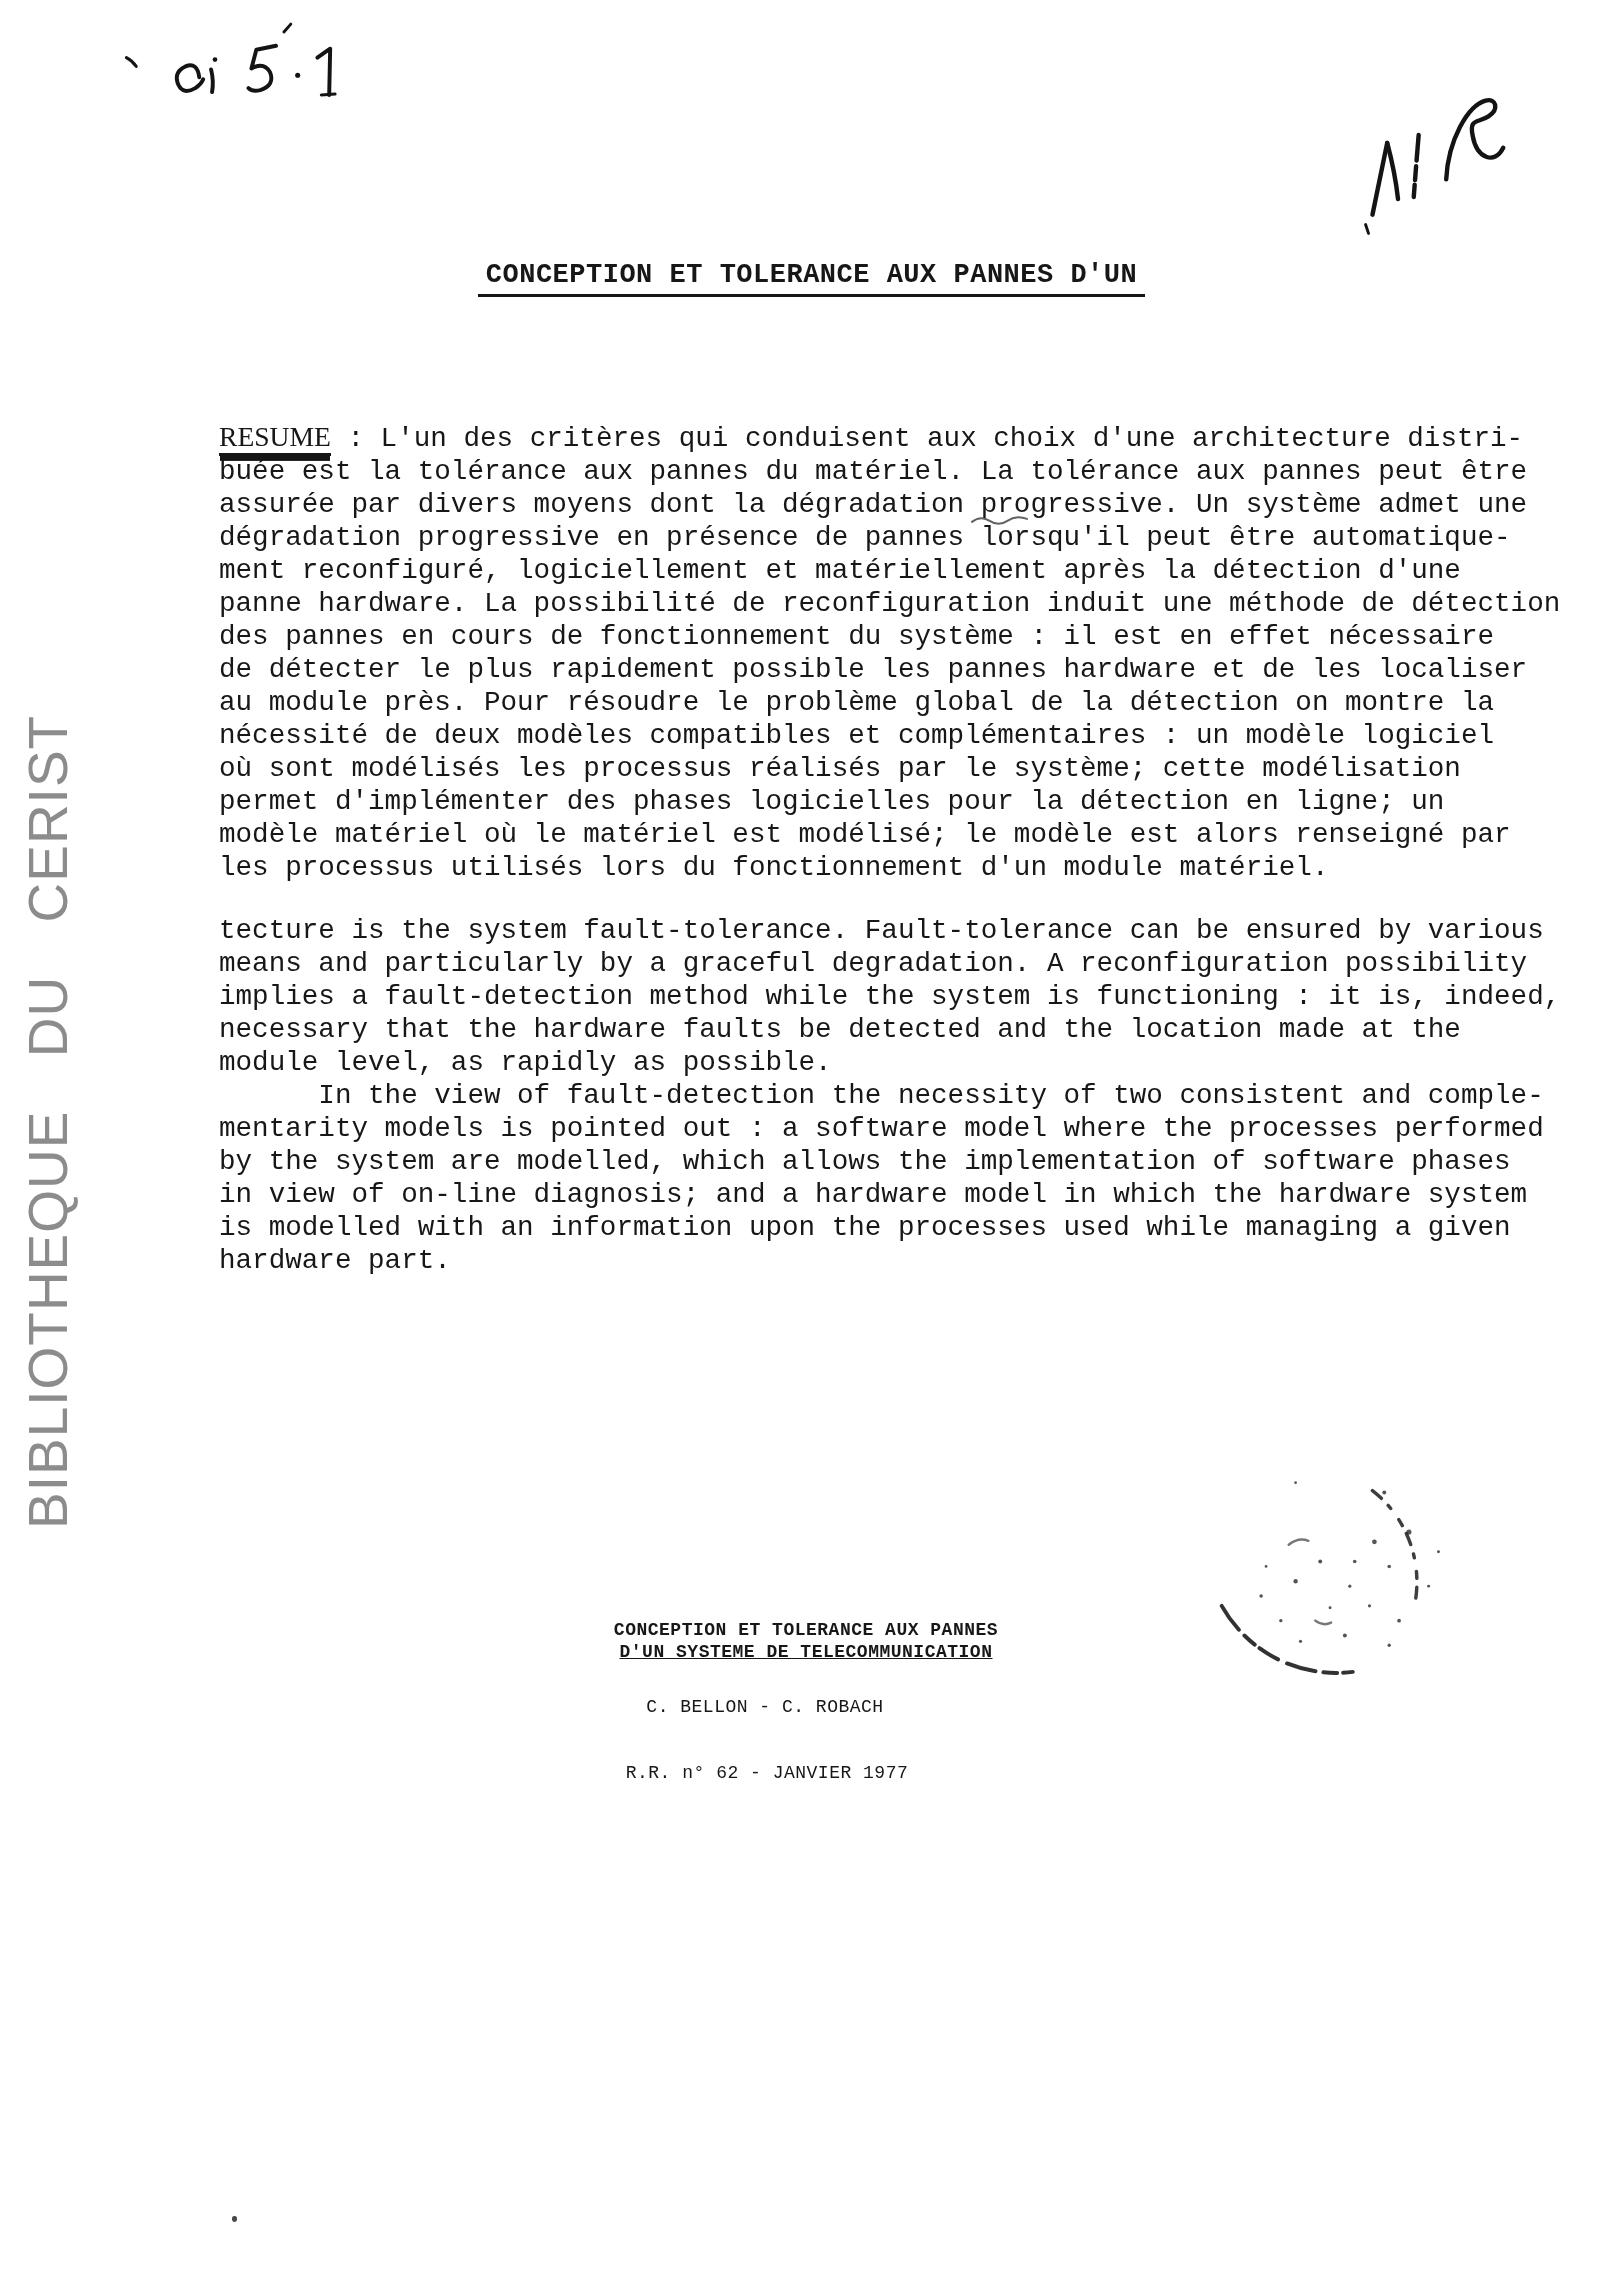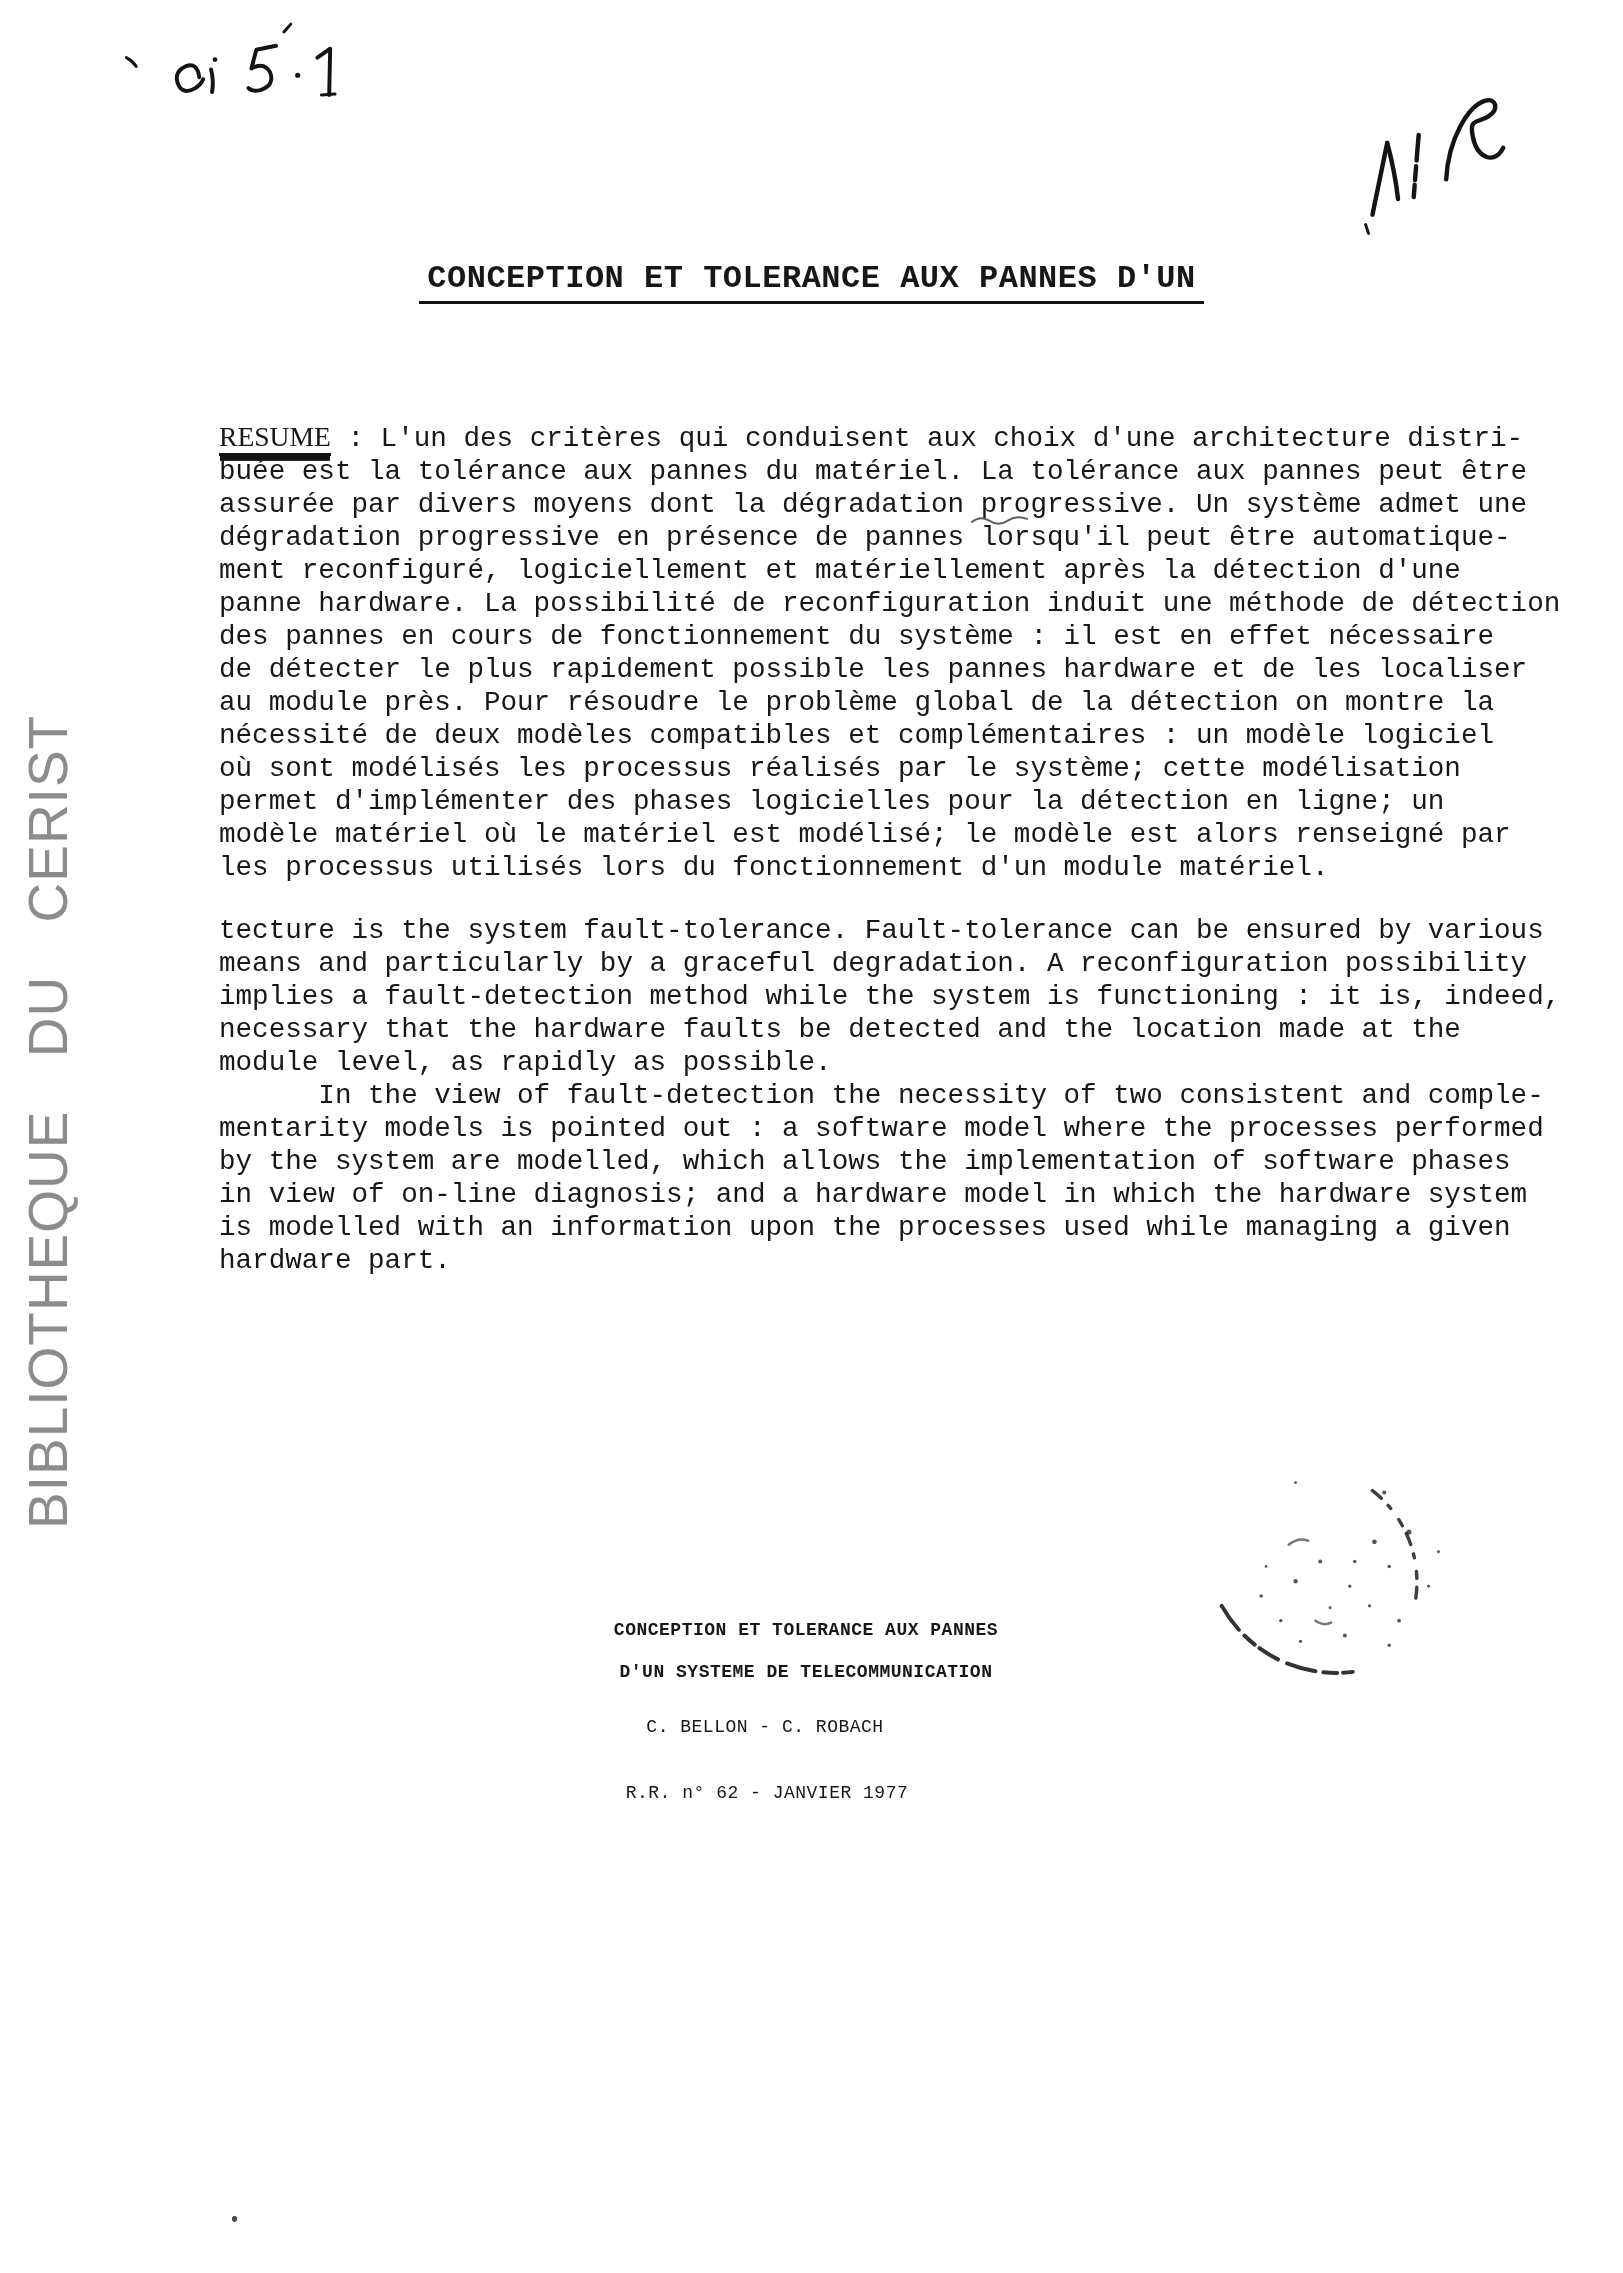--- a/index.html
+++ b/index.html
@@ -4,34 +4,34 @@
 <style>
   html,body { margin:0; padding:0; background:#ffffff; }
   .page {
     position:relative; width:1623px; height:2274px;
     background:#ffffff; overflow:hidden;
     font-family:"Liberation Mono","DejaVu Sans Mono",monospace;
     color:#171717;
   }
 
   .title-block { position:absolute; top:260px; left:0; width:1623px; text-align:center;
-    font-size:32px; font-weight:bold; letter-spacing:0.5px; }
+    font-size:27px; font-weight:bold; letter-spacing:0.5px; }
   .title-line { margin-bottom:13.8px; }
   .u-thick { display:inline-block; border-bottom:3.9px solid #151515; padding:0 7.9px 3.9px 7.9px; }
 
   .body-text { position:absolute; left:219px; top:420px; font-size:27.6px; line-height:33px; }
   .lines { white-space:pre; }
   .first-line { white-space:pre; }
   .lbl { border-bottom:3px solid #151515; padding-bottom:1px;font-family:Liberation Serif, serif; }
   .lbl.double { box-shadow:0 5.9px 0 -1px #151515; }
   .para-abstract { margin-top:29.6px; }
 
   .footer-block { position:absolute; top:1620px; left:0; width:1612px; text-align:center;
     font-size:18px; font-weight:bold; letter-spacing:0.5px; }
-  .footer-t2 { margin-top:22px; }
+  .footer-t2 { margin-top:2px;text-decoration:underline; }
   .footer-authors { margin-top:35px; font-weight:normal; position:relative; left:-41px; }
   .footer-ref { margin-top:46px; font-weight:normal; position:relative; left:-39px; }
 
   .sidebar-text { position:absolute; left:15.8px; top:1529px;
     transform:rotate(-90deg); transform-origin:0 0;
     font-family:"Liberation Sans",sans-serif; font-size:55px; font-weight:normal;
     color:#8c8c8c; letter-spacing:1px; word-spacing:37px; white-space:nowrap; }
 
   .hand { position:absolute; }
   .speck { position:absolute; left:232px; top:2216px; width:4.9px; height:5.9px;

